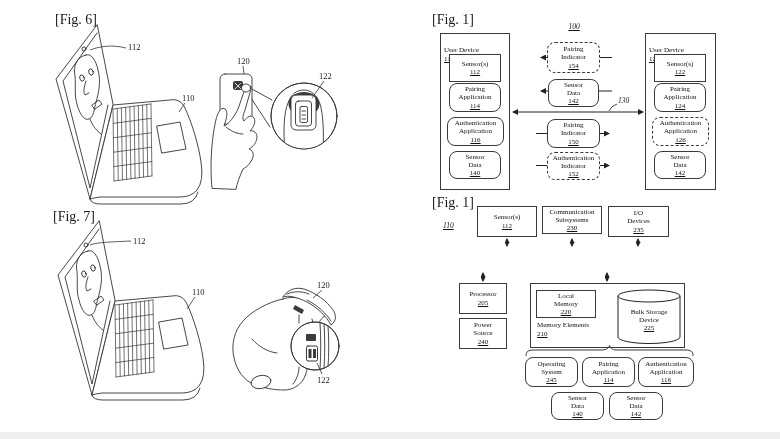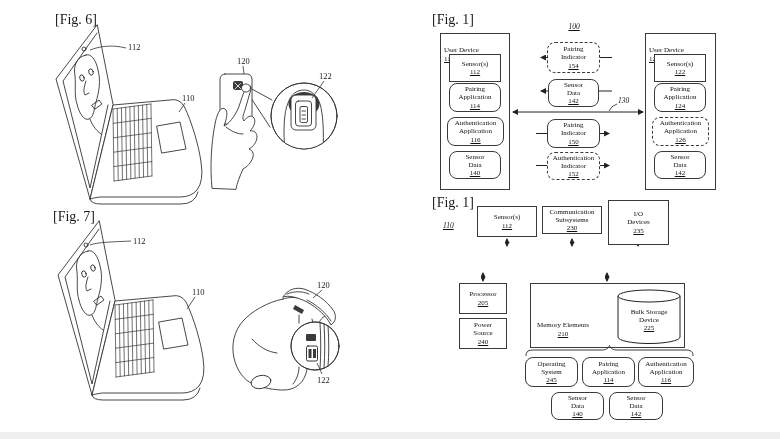--- a/index.html
+++ b/index.html
@@ -14,21 +14,21 @@
   .rnd { border-radius:8px; }
   .dsh { border-style:dashed; }
   .hv  { border-width:1.4px; }
   .ref { text-decoration:underline; }
   .devbox { position:absolute; border:1px solid #3a3a3a; box-sizing:border-box; background:transparent; }
   .devtitle { position:absolute; left:3px; top:12px; font-size:7px; line-height:1.25; text-align:left; }
   .devtitle span { display:block; }
   .lbl { position:absolute; font-size:7.5px; line-height:1.1; white-space:nowrap;font-style:italic; }
   .clear { background:transparent; border:none; }
   .memlab { position:absolute; font-size:7px; line-height:1.25; text-align:left; }
-  .memlab span { display:block;text-align:center; }
+  .memlab span { display:block; }
   .band { position:absolute; left:0; top:432px; width:780px; height:7px; background:#efefef; }
 </style>
 </head>
 <body>
 
 <div class="page">
 
   <svg class="layer" style="left:0;top:0" width="430" height="439" viewBox="0 0 430 439">
     <defs>
       <g id="laptop-shape" stroke="#333" fill="none" stroke-width="0.9" stroke-linejoin="round" stroke-linecap="round">
@@ -238,36 +238,40 @@
   </div>
 
   <div class="blk" style="left:477px;top:206px;width:60px;height:31px">
     <span class="nm">Sensor(s)</span>
       <span class="ref">112</span>
   </div>
   <div class="blk" style="left:542px;top:206px;width:60px;height:20px">
     <span class="nm">Communication Subsystems</span>
       <span class="ref">230</span>
   </div>
-  <div class="blk" style="left:608px;top:200px;width:61px;height:45px">
+  <div class="blk" style="left:608px;top:206px;width:61px;height:31px">
     <span class="nm" style="max-width:30px">I/O Devices</span>
       <span class="ref">235</span>
   </div>
 
 
   <div class="blk" style="left:459px;top:283px;width:48px;height:31px">
     <span class="nm">Processor</span>
       <span class="ref">205</span>
   </div>
   <div class="blk" style="left:459px;top:318px;width:48px;height:31px">
     <span class="nm" style="max-width:32px">Power Source</span>
       <span class="ref">240</span>
   </div>
 
   <div class="devbox" style="left:530px;top:283px;width:155px;height:65px"></div>
+  <div class="blk" style="left:536px;top:290px;width:60px;height:27px">
+    <span class="nm">Local Memory</span>
+      <span class="ref">220</span>
+  </div>
   <div class="memlab" style="left:537px;top:321px">
     <span>Memory Elements</span>
     <span class="ref">210</span>
   </div>
   <div class="blk clear" style="left:616px;top:299px;width:66px;height:42px">
     <span class="nm" style="max-width:48px">Bulk Storage Device</span>
       <span class="ref">225</span>
   </div>
 
   <div class="blk rnd" style="left:525px;top:357px;width:53px;height:30px">

